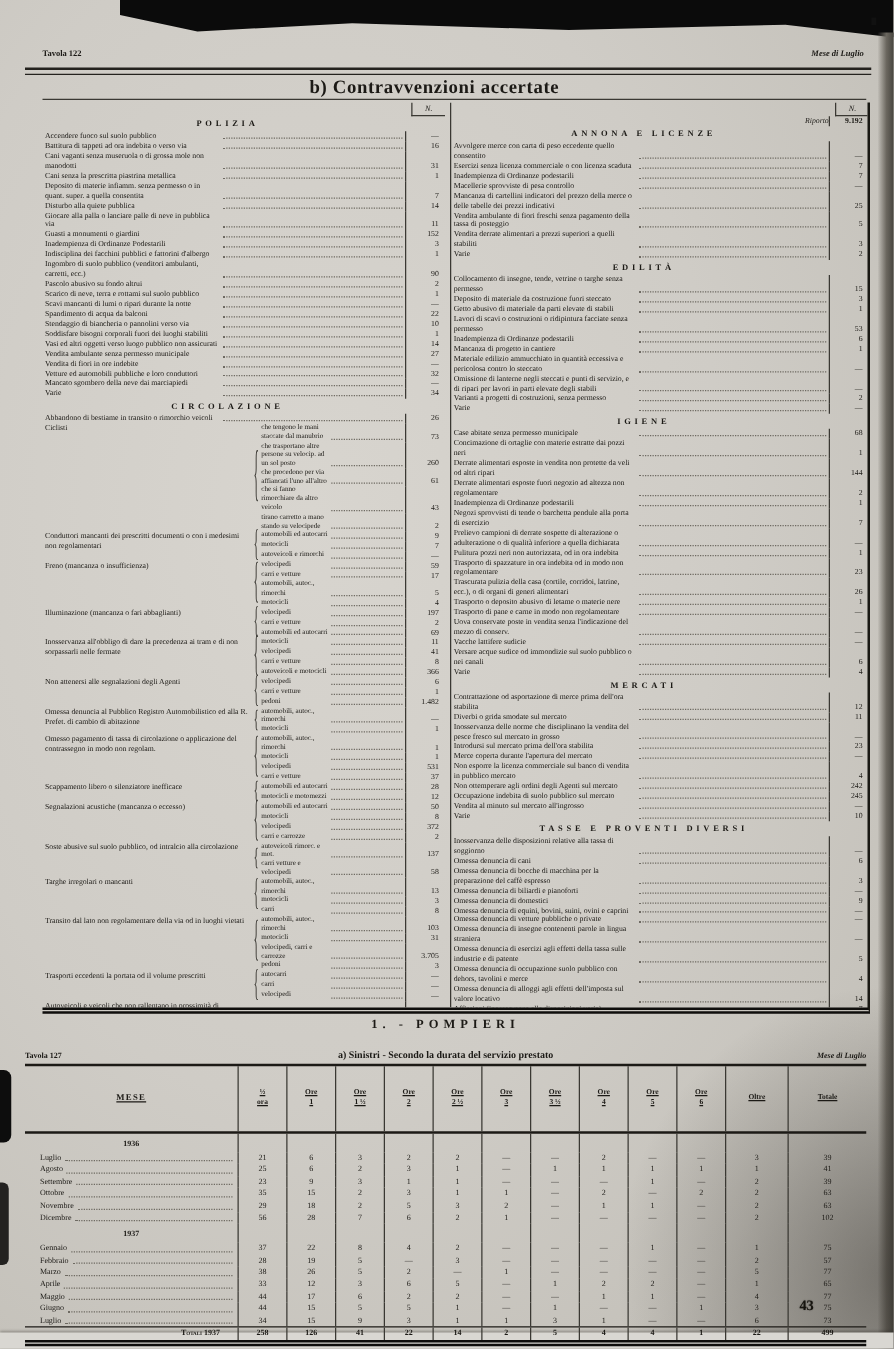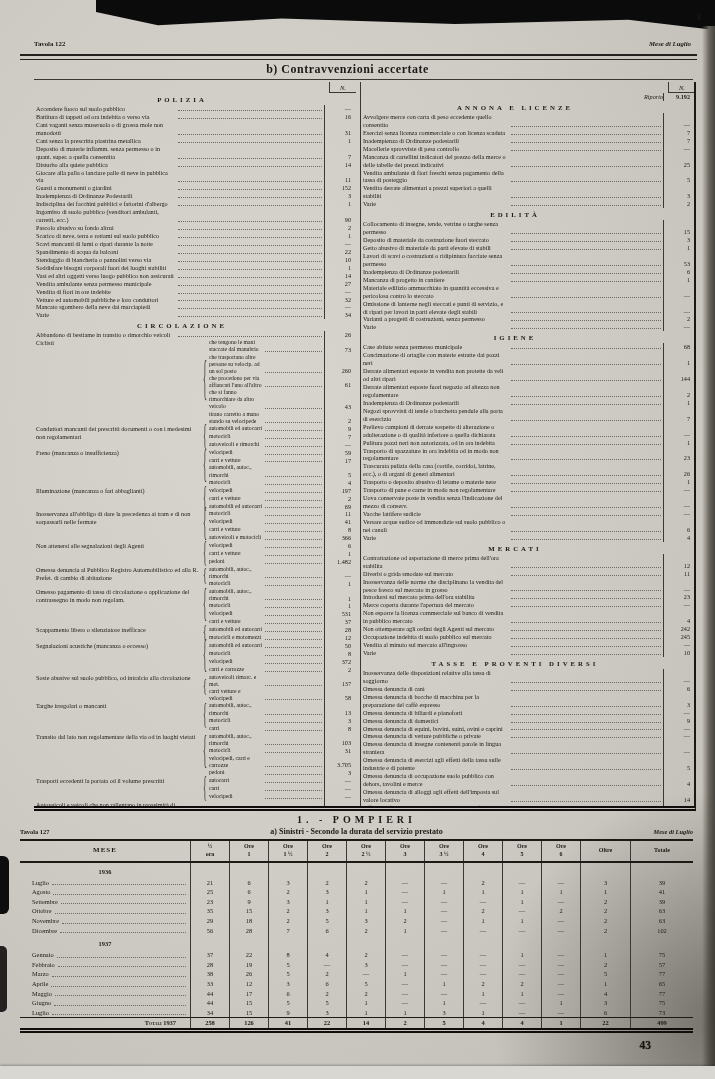--- a/index.html
+++ b/index.html
@@ -22,21 +22,21 @@
     box-shadow:0 -1px 2px rgba(40,38,34,.35);}
   .mark1{position:absolute;left:0;top:856px;width:9px;height:58px;background:#0d0d0d;border-radius:0 6px 6px 0;}
   .mark2{position:absolute;left:0;top:946px;width:7px;height:66px;background:#232220;border-radius:0 5px 5px 0;}
 
   .hdr-row{position:absolute;top:40px;left:34px;right:24px;display:flex;justify-content:space-between;
     font-size:6.8px;font-weight:bold;}
   .hdr-right{font-style:italic;}
   .hdr-rule{position:absolute;top:54px;left:20px;right:18px;height:3px;
     border-top:2px solid #24221e;border-bottom:1px solid #24221e;}
   .sec-b-title{position:absolute;top:62px;left:0;right:20px;text-align:center;
-    font-weight:bold;font-size:12px;letter-spacing:.5px;}
+    font-weight:bold;font-size:15px;letter-spacing:.5px;}
   .title-rule{position:absolute;top:79px;left:34px;right:22px;border-top:1px solid #3a3833;}
 
   .contrav{position:absolute;top:82px;left:34px;width:660px;height:724px;
     border-right:2px solid #191813;border-bottom:5px double #0f0e0c;overflow:hidden;}
   .col-left{position:absolute;left:0;top:0;width:322px;height:100%;display:flex;flex-direction:column;}
   .col-right{position:absolute;left:326px;top:0;width:334px;height:100%;
     border-left:1px solid #3a3833;display:flex;flex-direction:column;}
   .nhead{display:flex;justify-content:flex-end;}
   .nbox{width:26px;text-align:center;border-left:1px solid #3a3833;border-bottom:1px solid #3a3833;
     font-style:italic;font-size:6.5px;padding:2px 0 1px;}
@@ -52,30 +52,30 @@
   .brace{width:6px;display:flex;align-items:center;justify-content:center;color:#3a3833;
     font-size:9px;}
   .gsubs{width:148px;display:flex;flex-direction:column;}
   .srow{display:flex;align-items:stretch;flex:1;}
   .slbl{flex:1;font-size:5.7px;line-height:1.25;padding-left:1px;}
   .riporto-row .lbl{text-align:right;font-style:italic;}
   .riporto-row .val{font-weight:bold;}
 
   .pompieri{position:absolute;left:20px;width:673px;top:814px;}
   .p-title{text-align:center;font-weight:bold;font-size:10px;letter-spacing:4px;}
-  .p-subrow{display:flex;align-items:baseline;margin-top:2px;}
+  .p-subrow{display:flex;align-items:baseline;margin-top:14px;}
   .p-tav{font-size:6.4px;font-weight:bold;width:90px;}
   .p-sub{flex:1;text-align:center;font-weight:bold;font-size:8px;}
   .p-mese{font-size:6.4px;font-weight:bold;font-style:italic;width:90px;text-align:right;}
   .ftable{margin-top:3px;border-top:2px solid #1c1a16;border-bottom:5px double #0f0e0c;}
   .frow{display:grid;grid-template-columns:170px repeat(10,39px) 50px 63px;}
   .fcell{border-left:1px solid #3a3833;text-align:center;font-size:6.4px;line-height:9.6px;min-height:9.6px;}
   .frow .fcell:first-child{border-left:none;}
   .ft-head .fcell{border-left:1px solid #3a3833;display:flex;flex-direction:column;
-    justify-content:center;line-height:1.3;padding:2px 0;}
+    justify-content:center;line-height:1.3;padding:18px 0;text-decoration:underline;}
   .ft-head{border-bottom:2px solid #1c1a16;}
   .fth-mese{font-weight:bold;font-size:7px;letter-spacing:1px;}
   .fth-l1,.fth-l2{font-size:6px;font-weight:bold;}
   .mcell{display:flex;align-items:flex-end;text-align:left;padding-left:12px;}
   .mname{font-size:6.4px;}
   .mcell .ldr{margin:0 4px 2px 3px;}
   .ycell{font-weight:bold;padding-top:4px;font-size:6.4px;}
   .yrow{min-height:15px;}
   .trow{border-top:1.5px solid #1c1a16;font-weight:bold;}
   .tcell{justify-content:flex-end;padding-right:14px;}

